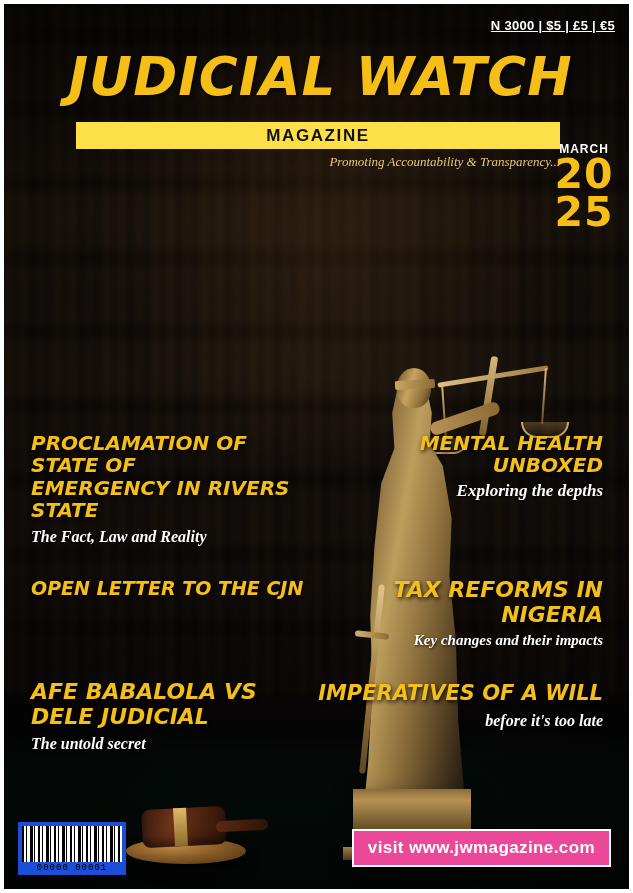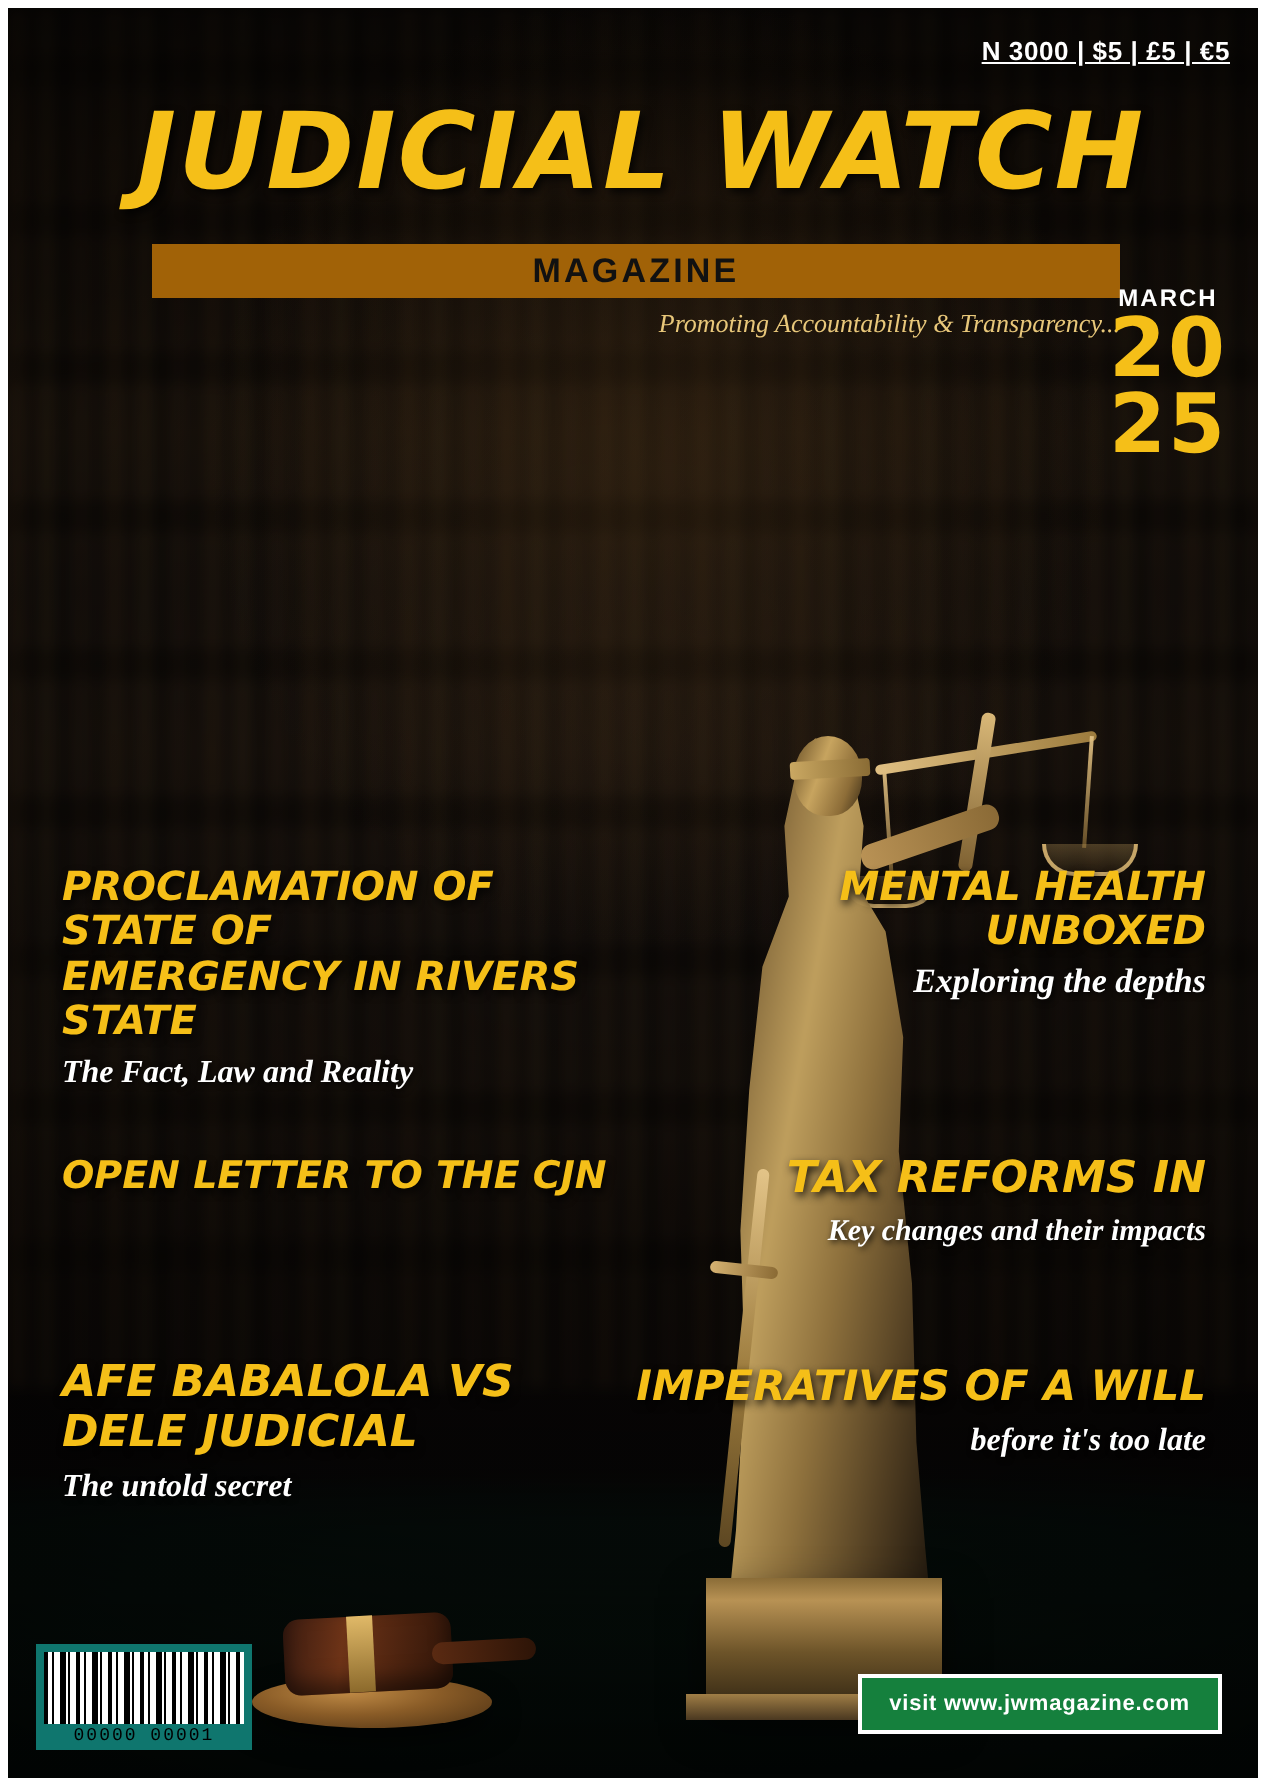--- a/index.html
+++ b/index.html
@@ -261,21 +261,21 @@
     letter-spacing: 1px;
     line-height: 1;
     text-shadow: 2px 2px 4px rgba(0,0,0,0.8);
   }
   .mast-bar {
     position: absolute;
     top: 118px;
     left: 72px;
     width: 484px;
     height: 27px;
-    background: #a16207;
+    background: #fde047;
     text-align: center;
   }
   .mast-bar span {
     display: block;
     line-height: 27px;
     font-size: 17px;
     font-weight: bold;
     letter-spacing: 1.6px;
     color: #111111;
   }
@@ -345,34 +345,34 @@
   #story-tax .sub { font-size: 15px; margin-top: 5px; }
 
   #story-will { right: 26px; top: 678px; width: 300px; font-size: 21px; text-align: right; }
   #story-will .sub { font-size: 16px; margin-top: 5px; line-height: 1.25; }
 
   
   .website {
     position: absolute;
     right: 18px;
     bottom: 22px;
-    background: #15803d;
+    background: #ec4899;
     border: 2px solid #ffffff;
     color: #ffffff;
-    font-size: 11px;
+    font-size: 17px;
     font-weight: bold;
     padding: 7px 14px;
     letter-spacing: 0.4px;
   }
   .barcode {
     position: absolute;
     left: 14px;
     bottom: 14px;
     width: 100px;
-    background: #0f766e;
+    background: #1d4ed8;
     padding: 4px 4px 2px 4px;
   }
   .barcode-lines {
     height: 36px;
     background-image: repeating-linear-gradient(90deg,
       #000 0px, #000 2px, #fff 2px, #fff 4px,
       #000 4px, #000 5px, #fff 5px, #fff 8px,
       #000 8px, #000 11px, #fff 11px, #fff 12px,
       #000 12px, #000 13px, #fff 13px, #fff 16px);
   }
@@ -452,20 +452,21 @@
     <div class="sub">The untold secret</div>
   </div>
 
   <div class="headline" id="story-mental">
     <div>MENTAL HEALTH UNBOXED</div>
     <div class="sub">Exploring the depths</div>
   </div>
 
   <div class="headline" id="story-tax">
     <div>TAX REFORMS IN</div>
+    <div>NIGERIA</div>
     <div class="sub">Key changes and their impacts</div>
   </div>
 
   <div class="headline" id="story-will">
     <div>IMPERATIVES OF A WILL</div>
     <div class="sub">before it's too late</div>
   </div>
 
   <div class="website">visit www.jwmagazine.com</div>
 

